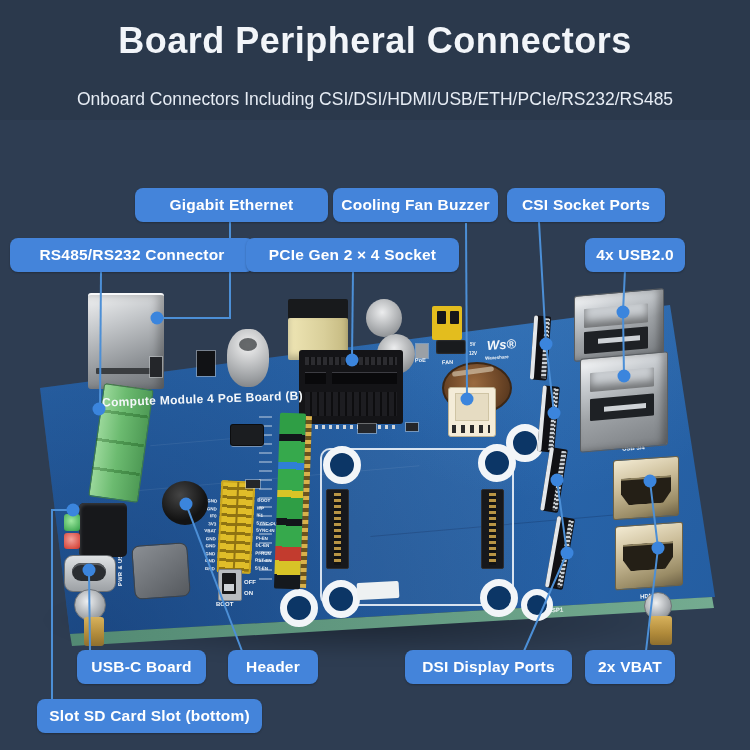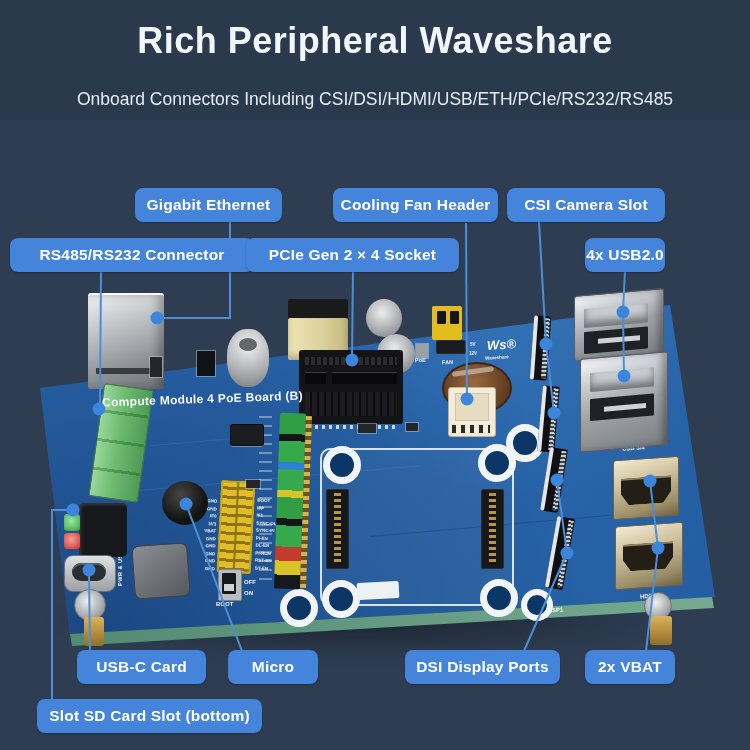--- a/index.html
+++ b/index.html
@@ -12,29 +12,29 @@
   #header-band{left:0;top:0;width:750px;height:120px;background:#2b394c;}
   #page-title{left:0;right:0;top:20px;text-align:center;color:#f2f5f9;
               font-size:36px;font-weight:bold;letter-spacing:.5px;}
   #page-subtitle{left:0;right:0;top:89px;text-align:center;color:#e6ecf4;
               font-size:17.5px;}
 
   
   .chip{position:absolute;height:34px;display:flex;align-items:center;justify-content:center;
         background:#4484da;color:#fff;border-radius:8px;font-size:15.5px;font-weight:bold;
         letter-spacing:.2px;z-index:50;box-shadow:0 1px 2px rgba(0,0,0,.25);}
-  #lb-gigabit{left:135px;top:188px;width:147px;}
+  #lb-gigabit{left:135px;top:188px;width:193px;}
   #lb-fan{left:333px;top:188px;width:165px;}
   #lb-csi{left:507px;top:188px;width:158px;}
   #lb-rs485{left:10px;top:238px;width:244px;}
   #lb-pcie{left:246px;top:238px;width:213px;}
-  #lb-usb2{left:585px;top:238px;width:80px;}
+  #lb-usb2{left:585px;top:238px;width:100px;}
   #lb-usbc{left:77px;top:650px;width:129px;}
   #lb-buzzer{left:228px;top:650px;width:90px;}
-  #lb-dsi{left:405px;top:650px;width:155px;}
+  #lb-dsi{left:405px;top:650px;width:167px;}
   #lb-hdmi{left:585px;top:650px;width:90px;}
   #lb-microsd{left:37px;top:699px;width:225px;}
 
   
   #board-shadow{left:40px;top:580px;width:640px;height:80px;
       background:radial-gradient(ellipse at 50% 50%,rgba(0,0,0,.38),transparent 70%);
       filter:blur(6px);}
   #board-top{clip-path:polygon(40px 388px,670px 305px,715px 597px,70px 634px);
       background:
         radial-gradient(at 72% 18%,rgba(110,175,235,.28),transparent 42%),
@@ -195,21 +195,21 @@
   .foot{border-radius:3px;background:linear-gradient(180deg,#d8b25c,#b08a3a 60%,#8f6f2e);}
   #foot-left{left:84px;top:617px;width:20px;height:29px;}
   #foot-right{left:650px;top:616px;width:22px;height:29px;}
 
   #callout-svg{position:absolute;inset:0;z-index:40;}
 </style>
 </head>
 <body>
 
 <div class="abs" id="header-band"></div>
-<div class="abs" id="page-title">Rich Peripheral Waveshare</div>
+<div class="abs" id="page-title">Board Peripheral Connectors</div>
 <div class="abs" id="page-subtitle">Onboard Connectors Including CSI/DSI/HDMI/USB/ETH/PCIe/RS232/RS485</div>
 
 <div class="abs" id="board-shadow"></div>
 <div class="layer" id="board-top"></div>
 <div class="layer" id="board-side"></div>
 <div class="abs trace" id="trace1"></div>
 <div class="abs trace" id="trace2"></div>
 <div class="abs trace" id="trace3"></div>
 
 <div class="abs silk" id="silk-title">Compute Module 4 PoE Board (B)</div>
@@ -377,22 +377,22 @@
     <circle cx="73" cy="510" r="6.5"></circle>
     <circle cx="186" cy="504" r="6.5"></circle>
     <circle cx="557" cy="480" r="6.5"></circle>
     <circle cx="567" cy="553" r="6.5"></circle>
     <circle cx="650" cy="481" r="6.5"></circle>
     <circle cx="658" cy="548" r="6.5"></circle>
   </g>
 </svg>
 
 <div class="chip" id="lb-gigabit">Gigabit Ethernet</div>
-<div class="chip" id="lb-fan">Cooling Fan Header</div>
-<div class="chip" id="lb-csi">CSI Camera Slot</div>
+<div class="chip" id="lb-fan">Cooling Fan Buzzer</div>
+<div class="chip" id="lb-csi">CSI Socket Ports</div>
 <div class="chip" id="lb-rs485">RS485/RS232 Connector</div>
 <div class="chip" id="lb-pcie">PCIe Gen 2 × 4 Socket</div>
 <div class="chip" id="lb-usb2">4x USB2.0</div>
-<div class="chip" id="lb-usbc">USB-C Card</div>
-<div class="chip" id="lb-buzzer">Micro</div>
+<div class="chip" id="lb-usbc">USB-C Board</div>
+<div class="chip" id="lb-buzzer">Header</div>
 <div class="chip" id="lb-dsi">DSI Display Ports</div>
 <div class="chip" id="lb-hdmi">2x VBAT</div>
 <div class="chip" id="lb-microsd">Slot SD Card Slot (bottom)</div>
 
 </body></html>

